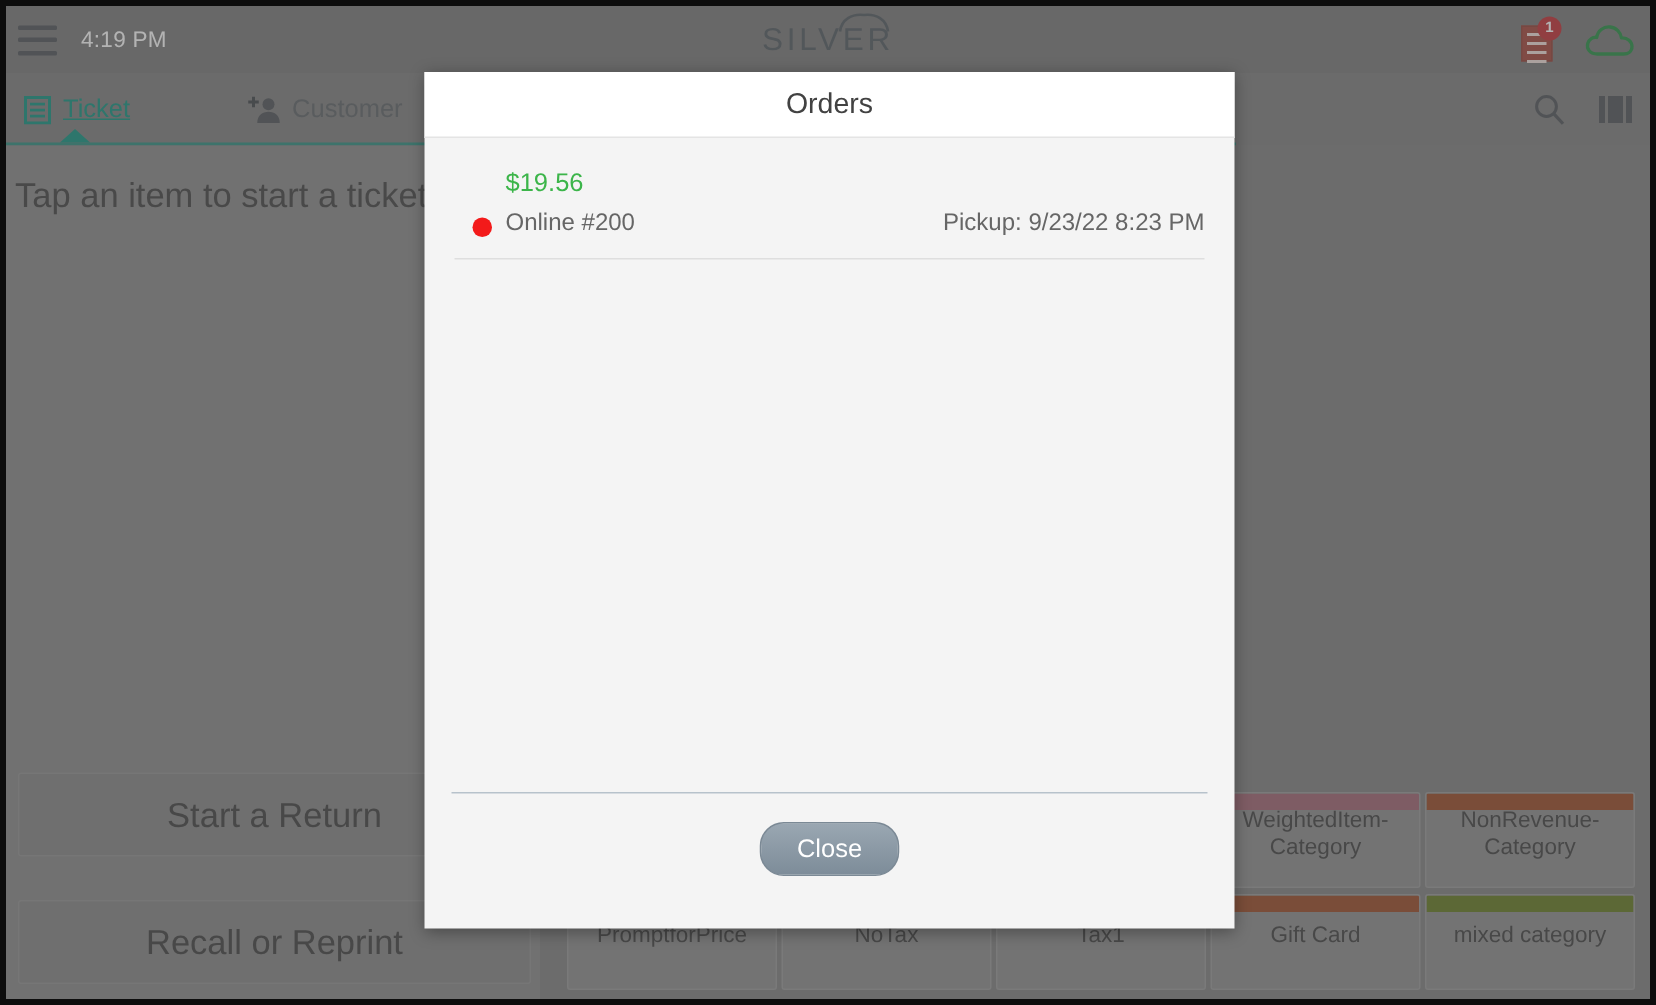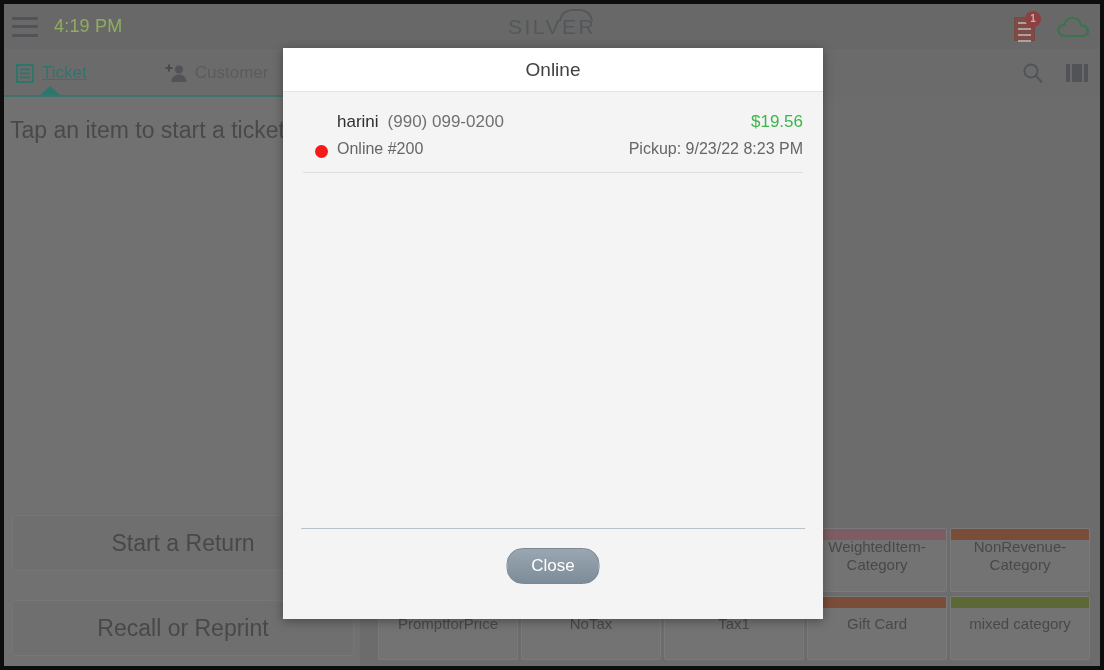--- a/index.html
+++ b/index.html
@@ -25,21 +25,21 @@
     display: flex; align-items: center;
   }
   .hamburger {
     width: 26px; height: 20px;
     margin-left: 8px; margin-right: 16px;
     display: flex; flex-direction: column; justify-content: space-between;
     cursor: pointer;
   }
   .hamburger i { display: block; height: 3px; background: #4a4f54; border-radius: 1px; }
   .clock {
-    font-size: 18px; color: #bef264; letter-spacing: .2px;
+    font-size: 15px; color: #ffffff; letter-spacing: .2px;
   }
   .logo-wrap {
     position: absolute; left: 0; right: 0; top: 0; height: 45px;
     display: flex; align-items: center; justify-content: center;
     pointer-events: none;
   }
   .logo {
     position: relative;
     font-size: 21px; letter-spacing: 2.5px;
     color: #4d555c; font-weight: 400;
@@ -372,29 +372,26 @@
         <span class="cat-bar" style="background: rgb(95, 117, 24); display: block;"></span>
         <span>mixed category</span>
       </div>
     </div>
   </div>
 
   <div class="scrim"></div>
 
   <div class="modal">
     <div class="modal-header">
-      <span class="modal-title">Online</span>
+      <span class="modal-title">Orders</span>
     </div>
 
     <div class="modal-body">
       <div class="order-row">
         <div class="order-line1">
-          <div>
-            <span class="order-name">harini</span><span class="order-phone">(990) 099-0200</span>
-          </div>
           <span class="order-amount">$19.56</span>
         </div>
         <div class="order-line2">
           <span class="status-dot"></span>
           <span class="order-source">Online #200</span>
           <span class="order-pickup">Pickup: 9/23/22 8:23 PM</span>
         </div>
       </div>
     </div>
 

